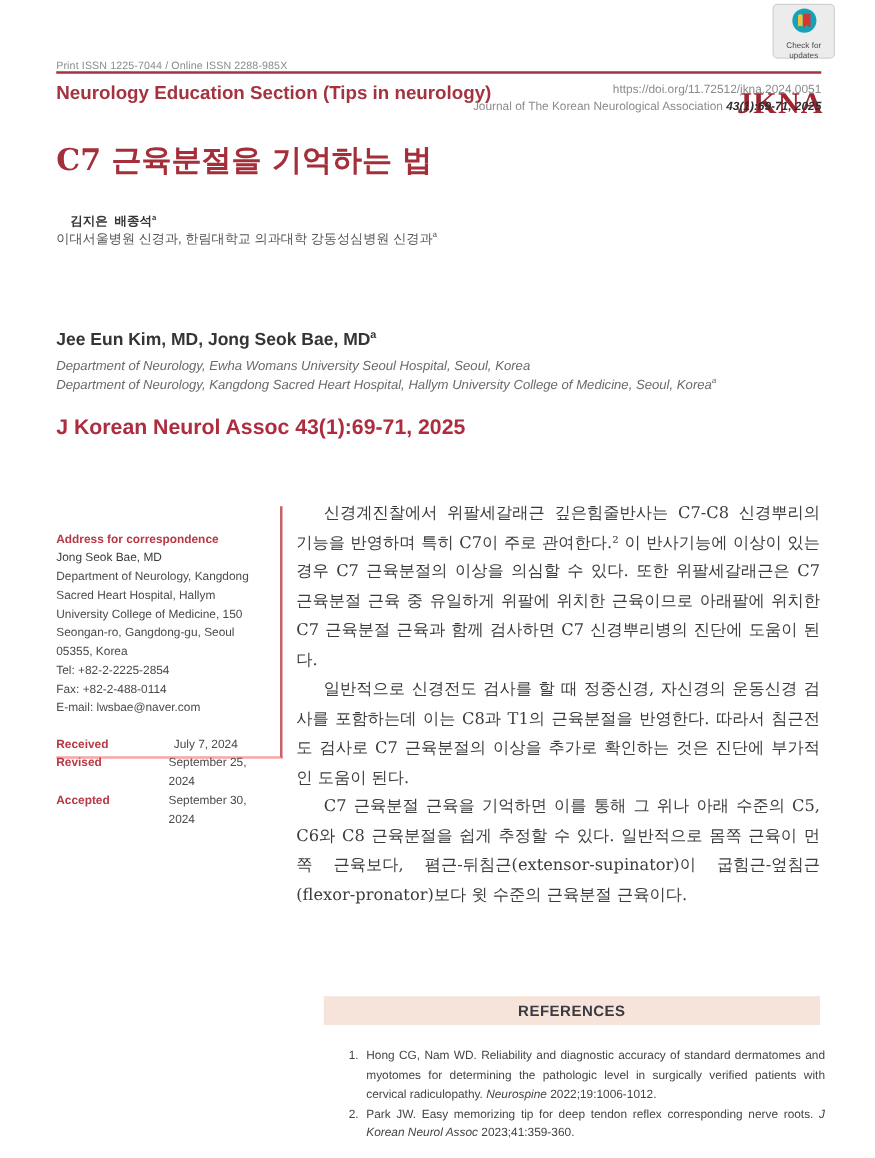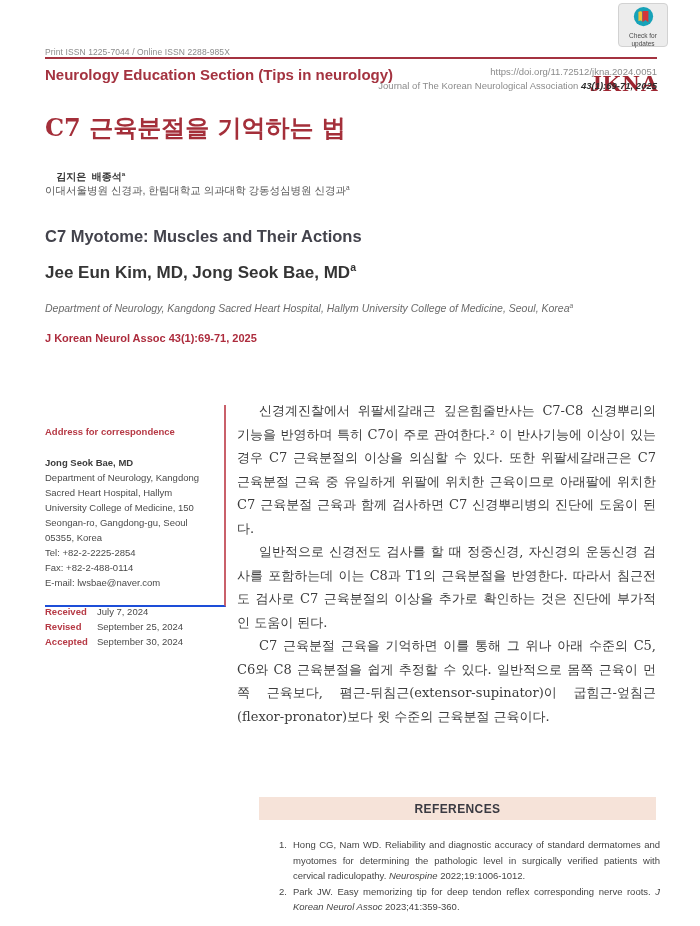--- a/index.html
+++ b/index.html
@@ -24,35 +24,35 @@
   .doi { position:absolute; right:43px; top:66px; font-size:9.5px; color:#8b8b8b; text-decoration:none; }
   .journal-cite { position:absolute; right:43px; top:80px; font-size:9.5px; color:#8b8b8b; }
   .journal-cite b { color:#2e2e2e; font-style:italic; }
   
   .title-kr { position:absolute; left:45px; top:112px; font-family:"DejaVu Serif","Liberation Serif",serif;
     font-weight:bold; font-size:24px; color:#a42f3a; }
   .authors-kr { position:absolute; left:45px; top:159px; font-size:10px; font-weight:bold; color:#353535; white-space:pre-wrap;text-align:center; }
   .affil-kr { position:absolute; left:45px; top:184px; font-size:10.5px; color:#555; }
   
   .title-en { position:absolute; left:45px; top:227px; font-size:16.5px; font-weight:bold; color:#43434c; }
-  .authors-en { position:absolute; left:45px; top:263px; font-size:17px; font-weight:bold; color:#353535; }
+  .authors-en { position:absolute; left:45px; top:263px; font-size:14px; font-weight:bold; color:#353535; }
   .affil-en1 { position:absolute; left:45px; top:287px; font-size:10.5px; font-style:italic; color:#6a6a6a; }
   .affil-en2 { position:absolute; left:45px; top:302px; font-size:10.5px; font-style:italic; color:#6a6a6a; }
-  .cite-red { position:absolute; left:45px; top:332px; font-size:11px; font-weight:bold; color:#ad2c3d; }
+  .cite-red { position:absolute; left:45px; top:332px; font-size:17px; font-weight:bold; color:#ad2c3d; }
   sup { font-size:.62em; vertical-align:super; line-height:0; }
   
   .sidebar {
     position:absolute; left:45px; top:405px; width:181px; height:202px;
-    border-right:2px solid #c9606a; border-bottom:2px solid #1d4ed8;
+    border-right:2px solid #c9606a; border-bottom:2px solid #fca5a5;
     padding:19px 10px 0 0; font-size:9.5px; line-height:15px; color:#4a4a4a;
   }
   .corr-title { color:#b63945; font-weight:bold; }
-  .corr-name { font-weight:bold; color:#3c3c3c;margin-top:16px; }
+  .corr-name { font-weight:normal; color:#3c3c3c; }
   .dates { margin-top:14px; }
-  .date-row { display:flex; }
+  .date-row { display:flex;gap:42px; }
   .date-label { width:52px; font-weight:bold; color:#b63945; }
   .date-value { color:#4a4a4a; }
   
   .body-col {
     position:absolute; left:237px; top:399px; width:419px;
     font-family:"DejaVu Serif","Liberation Serif",serif;
     font-size:13px; line-height:23.5px; color:#3c3c3c; text-align:justify;
   }
   .body-col p { text-indent:1.7em; }
   
@@ -96,24 +96,24 @@
   </div>
 
   <div class="title-kr">C7 근육분절을 기억하는 법</div>
   <div class="authors-kr">
     <span>김지은  배종석</span><sup>a</sup>
   </div>
   <div class="affil-kr">
     <span>이대서울병원 신경과, 한림대학교 의과대학 강동성심병원 신경과</span><sup>a</sup>
   </div>
 
-  <div class="title-en">C7 Myotome: Muscles and Their Actions</div>
   <div class="authors-en">
     <span>Jee Eun Kim, MD, Jong Seok Bae, MD</span><sup>a</sup>
   </div>
+  <div class="affil-en1">Department of Neurology, Ewha Womans University Seoul Hospital, Seoul, Korea</div>
   <div class="affil-en2">
     <span>Department of Neurology, Kangdong Sacred Heart Hospital, Hallym University College of Medicine, Seoul, Korea</span><sup>a</sup>
   </div>
   <div class="cite-red">J Korean Neurol Assoc 43(1):69-71, 2025</div>
 
   <div class="sidebar">
     <div class="corr-title">Address for correspondence</div>
     <div class="corr-name">Jong Seok Bae, MD</div>
     <div>Department of Neurology, Kangdong Sacred Heart Hospital, Hallym University College of Medicine, 150 Seongan-ro, Gangdong-gu, Seoul 05355, Korea</div>
     <div>Tel: +82-2-2225-2854</div>

